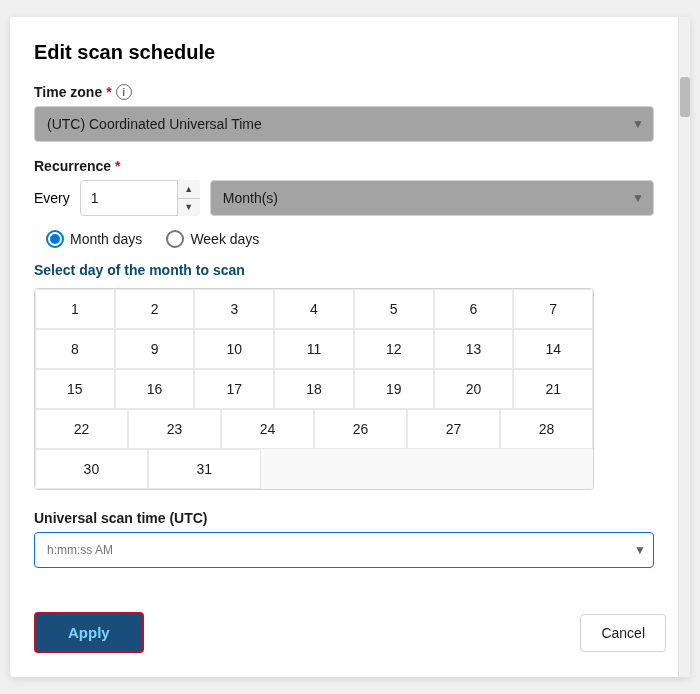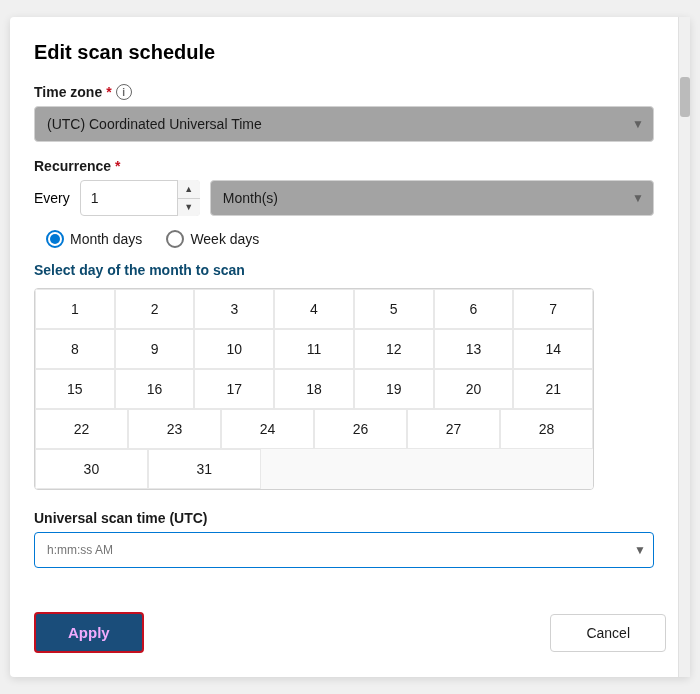--- a/index.html
+++ b/index.html
@@ -237,35 +237,35 @@
     }
     .footer {
       display: flex;
       justify-content: space-between;
       align-items: center;
       margin-top: auto;
       padding-top: 16px;
     }
     .apply-btn {
       background: #1a4d7a;
-      color: #f0abfc;
+      color: #7dd3fc;
       border: 2px solid #c50f1f;
       border-radius: 4px;
       padding: 10px 32px;
       font-size: 15px;
       font-weight: 600;
       cursor: pointer;
       min-width: 100px;
     }
     .cancel-btn {
       background: #fff;
       color: #1a1a1a;
       border: 1px solid #d1d1d1;
       border-radius: 4px;
-      padding: 10px 35px;
+      padding: 10px 20px;
       font-size: 14px;
       cursor: pointer;
     }
     .content-area {
       padding-right: 12px;
     }
   </style>
 </head>
 <body>
 

